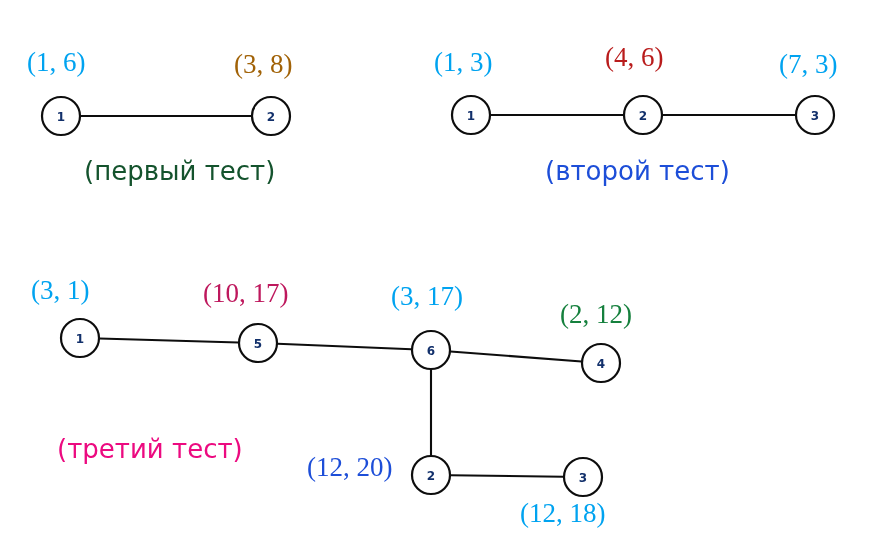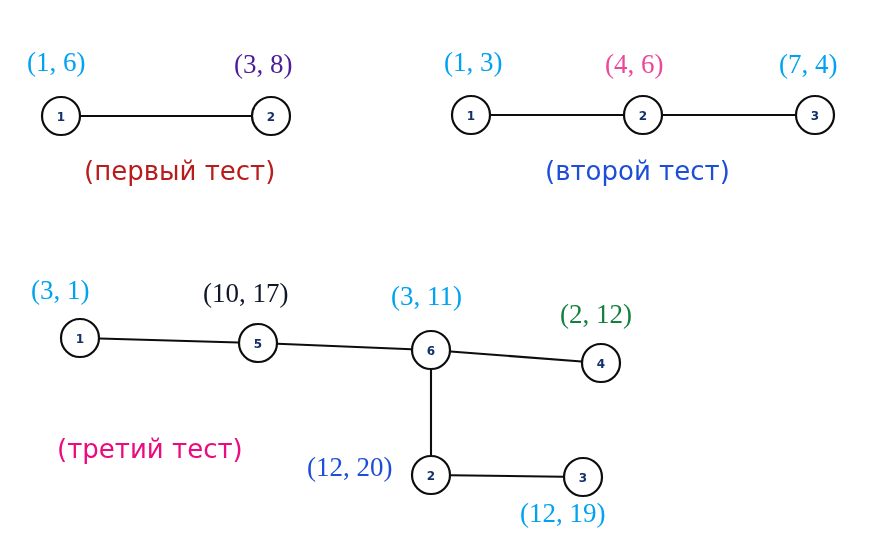--- a/index.html
+++ b/index.html
@@ -114,27 +114,27 @@
           <text x="431" y="475.5" class="node-label" fill="#12306b">2</text>
         </g>
         <g>
           <circle cx="583" cy="477" r="19" class="node-circle" fill="#ffffff" stroke="#0d0d0d"></circle>
           <text x="583" y="477.5" class="node-label" fill="#12306b">3</text>
         </g>
       </g>
   </svg>
   <div id="labels-layer">
       <div class="interval-label" style="left: 27px; top: 47px; color: rgb(0, 163, 240);">(1, 6)</div>
-      <div class="interval-label" style="left: 234px; top: 49px; color: #4c1d95;">(3, 8)</div>
-      <div class="test-caption" style="left: 84px; top: 156px; color: #b91c1c;">(первый тест)</div>
-      <div class="interval-label" style="left: 444px; top: 47px; color: rgb(0, 163, 240);">(1, 3)</div>
-      <div class="interval-label" style="left: 605px; top: 49px; color: #ec4899;">(4, 6)</div>
-      <div class="interval-label" style="left: 779px; top: 49px; color: rgb(0, 163, 240);">(7, 4)</div>
+      <div class="interval-label" style="left: 234px; top: 49px; color: #a16207;">(3, 8)</div>
+      <div class="test-caption" style="left: 84px; top: 156px; color: #14532d;">(первый тест)</div>
+      <div class="interval-label" style="left: 434px; top: 47px; color: rgb(0, 163, 240);">(1, 3)</div>
+      <div class="interval-label" style="left: 605px; top: 42px; color: #b91c1c;">(4, 6)</div>
+      <div class="interval-label" style="left: 779px; top: 49px; color: rgb(0, 163, 240);">(7, 3)</div>
       <div class="test-caption" style="left: 545px; top: 156px; color: #1d4ed8;">(второй тест)</div>
       <div class="interval-label" style="left: 31px; top: 275px; color: rgb(0, 163, 240);">(3, 1)</div>
-      <div class="interval-label" style="left: 203px; top: 278px; color: #0f172a;">(10, 17)</div>
-      <div class="interval-label" style="left: 391px; top: 281px; color: rgb(0, 163, 240);">(3, 11)</div>
+      <div class="interval-label" style="left: 203px; top: 278px; color: #be185d;">(10, 17)</div>
+      <div class="interval-label" style="left: 391px; top: 281px; color: rgb(0, 163, 240);">(3, 17)</div>
       <div class="interval-label" style="left: 560px; top: 299px; color: #15803d;">(2, 12)</div>
       <div class="interval-label" style="left: 307px; top: 452px; color: #1d4ed8;">(12, 20)</div>
-      <div class="interval-label" style="left: 520px; top: 498px; color: rgb(0, 163, 240);">(12, 19)</div>
+      <div class="interval-label" style="left: 520px; top: 498px; color: rgb(0, 163, 240);">(12, 18)</div>
       <div class="test-caption" style="left: 57px; top: 434px; color: rgb(236, 10, 128);">(третий тест)</div>
     </div>
 </div>
 
 </body></html>

